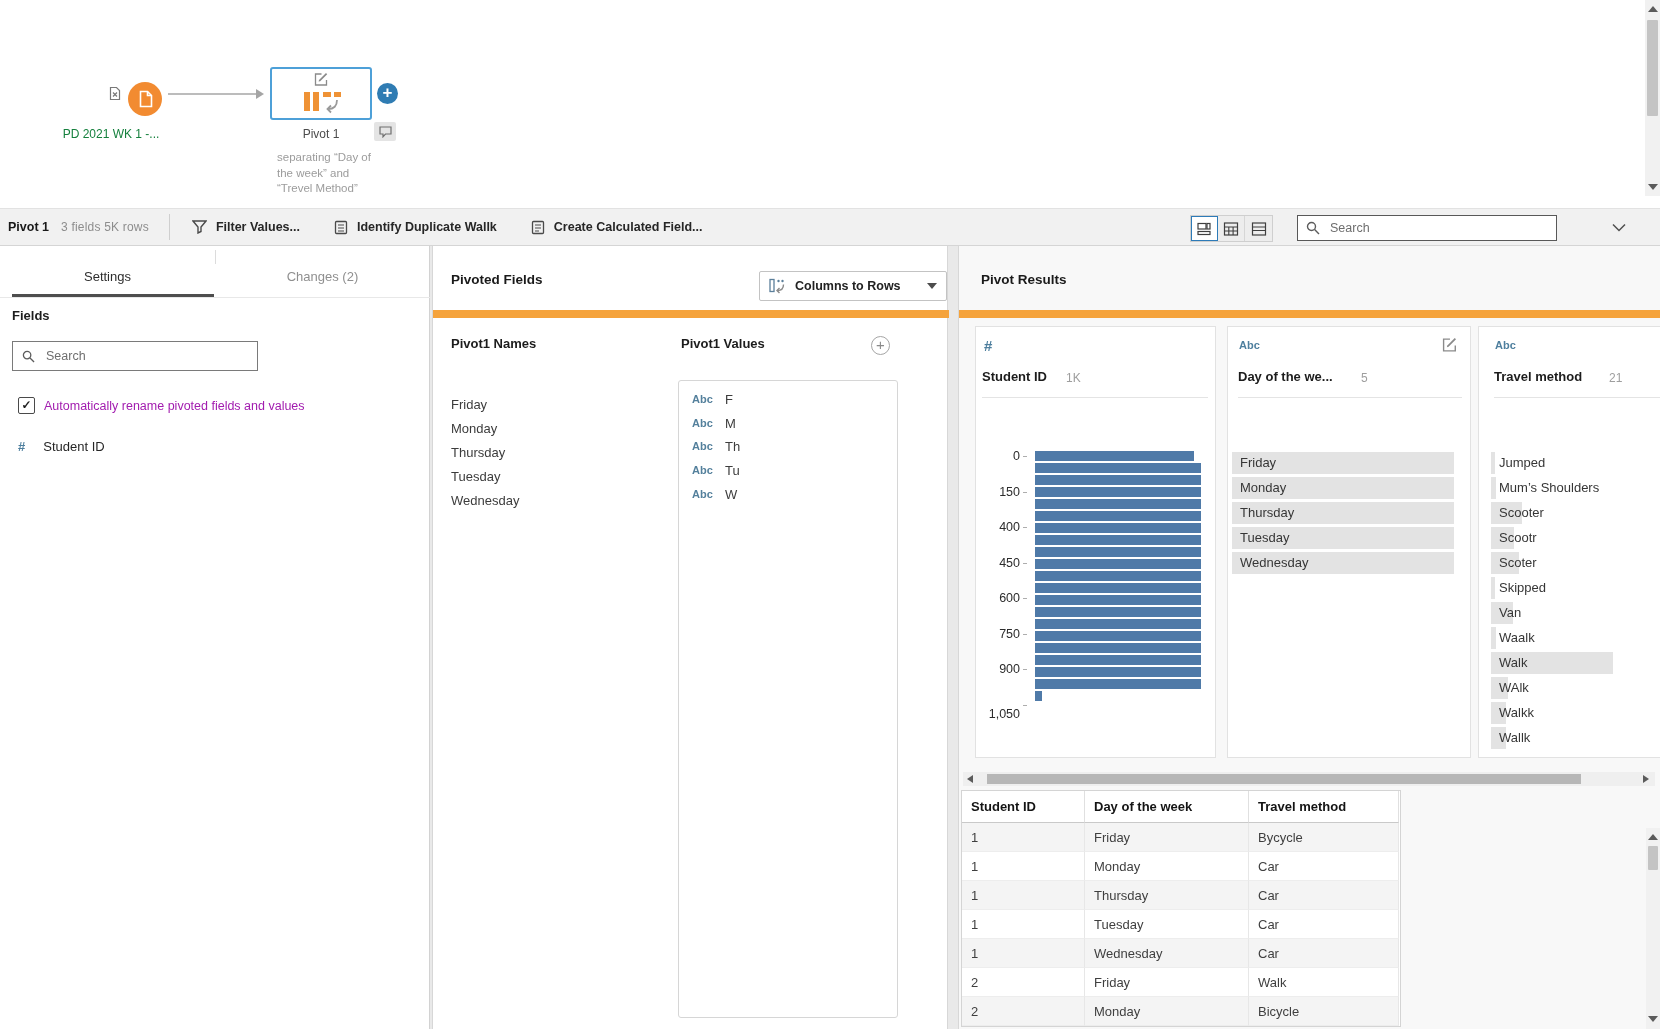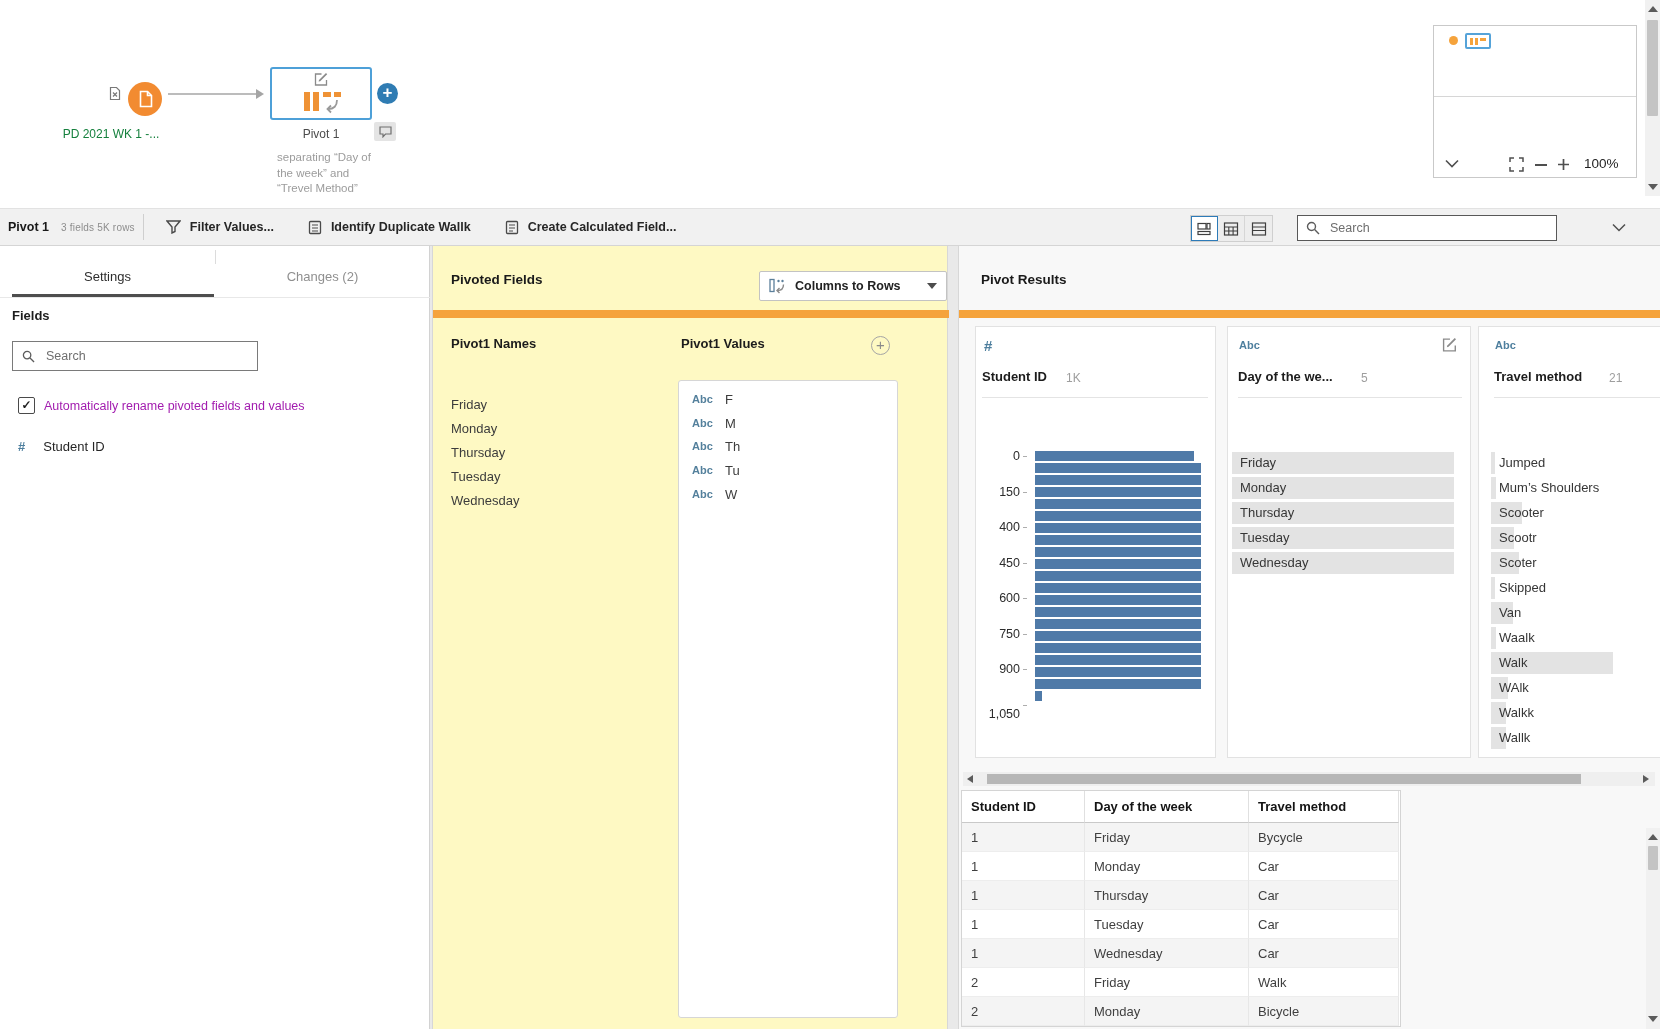--- a/index.html
+++ b/index.html
@@ -47,21 +47,21 @@
   .tri-up{width:0;height:0;border-left:5px solid transparent;border-right:5px solid transparent;border-bottom:6px solid #5b5b5b;position:absolute;}
   .tri-down{width:0;height:0;border-left:5px solid transparent;border-right:5px solid transparent;border-top:6px solid #5b5b5b;position:absolute;}
   .tri-left{width:0;height:0;border-top:4px solid transparent;border-bottom:4px solid transparent;border-right:6px solid #5b5b5b;position:absolute;}
   .tri-right{width:0;height:0;border-top:4px solid transparent;border-bottom:4px solid transparent;border-left:6px solid #5b5b5b;position:absolute;}
 
   
   #toolbar{position:absolute;left:0;top:208px;width:1660px;height:38px;background:#f1f1f1;
            border-top:1px solid #e2e2e2;border-bottom:1px solid #d5d5d5;box-sizing:border-box;
            display:flex;align-items:center;padding-left:8px;}
   #tb-node-name{font-weight:bold;font-size:12.5px;color:#191919;margin-right:12px;}
-  #tb-summary{font-size:10px;color:#8d8d8d;margin-right:8px;letter-spacing:0.2px;}
+  #tb-summary{font-size:12px;color:#8d8d8d;margin-right:20px;letter-spacing:0.2px;}
   .tb-divider{width:1px;height:26px;background:#cfcfcf;margin-right:22px;}
   .tb-action{display:flex;align-items:center;gap:9px;margin-right:34px;font-weight:bold;
              font-size:12.5px;color:#262626;}
   #view-toggles{position:absolute;left:1190px;top:6px;display:flex;border:1px solid #cfcfcf;background:#ededed;}
   .vt-btn{width:27px;height:25px;display:flex;align-items:center;justify-content:center;border-right:1px solid #d6d6d6;box-sizing:border-box;}
   .vt-btn:last-child{border-right:none;}
   .vt-btn.active{background:#fff;outline:1px solid #2d7bb8;outline-offset:-1px;}
   #tb-search{position:absolute;left:1297px;top:6px;width:260px;height:26px;background:#fff;
              border:1px solid #585858;box-sizing:border-box;display:flex;align-items:center;padding-left:8px;gap:8px;}
   #tb-search input{border:none;outline:none;font-family:"Liberation Sans",sans-serif;font-size:12.5px;
@@ -89,21 +89,21 @@
   #left-search input::placeholder{color:#6f6f6f;}
   #auto-rename-row{position:absolute;left:18px;top:151px;display:flex;align-items:center;gap:9px;}
   #auto-rename-checkbox{width:15px;height:15px;border:1.5px solid #4a4a4a;border-radius:2px;background:#fff;
                         text-align:center;line-height:14px;font-size:12px;font-weight:bold;color:#1c1c1c;}
   #auto-rename-label{font-size:12.5px;color:#a21caf;}
   #field-row{position:absolute;left:18px;top:193px;display:flex;align-items:center;gap:18px;}
   .ftype{color:#4e7f9e;font-weight:bold;font-size:13px;}
   #field-row .fname{font-size:13px;color:#262626;}
 
   
-  #mid-panel{position:absolute;left:432px;top:0;width:516px;height:783px;background:#fef9c3;
+  #mid-panel{position:absolute;left:432px;top:0;width:516px;height:783px;background:#ffffff;
              border-left:1px solid #d7d7d7;border-right:1px solid #d7d7d7;box-sizing:border-box;}
   #pf-title{position:absolute;left:18px;top:26px;font-weight:bold;font-size:13.5px;color:#1a1a1a;}
   #cols-to-rows-btn{position:absolute;left:326px;top:25px;width:188px;height:30px;background:#fff;
                     border:1px solid #c3c3c3;border-radius:2px;box-sizing:border-box;display:flex;
                     align-items:center;padding:0 9px 0 9px;gap:8px;}
   #cols-to-rows-btn .lbl{font-weight:bold;font-size:12.5px;color:#222;}
   .caret-down{width:0;height:0;border-left:5px solid transparent;border-right:5px solid transparent;
               border-top:6px solid #4c4c4c;margin-left:auto;}
   #pf-orange-bar{position:absolute;left:0;top:64px;width:516px;height:8px;background:#f5a33c;}
   #pf-names-header{position:absolute;left:18px;top:90px;font-weight:bold;font-size:13px;color:#1c1c1c;}
@@ -201,47 +201,20 @@
       <svg width="13" height="12" viewBox="0 0 13 12">
           <path d="M1,1 h11 v7 h-5.5 l-2.5,2.8 v-2.8 h-3 z" fill="none" stroke="#6f6f6f" stroke-width="1.2"></path>
         </svg>
     </div>
     <div id="annotation">
       <div>separating “Day of</div>
       <div>the week” and</div>
       <div>“Trevel Method”</div>
     </div>
 
-    <div id="navigator">
-      <div id="nav-canvas">
-        <div id="nav-dot"></div>
-        <div id="nav-mini-node">
-          <i style="left:3px;top:3px;width:3px;height:7px;"></i>
-          <i style="left:8px;top:3px;width:3px;height:7px;"></i>
-          <i style="left:13px;top:3px;width:6px;height:3px;"></i>
-        </div>
-      </div>
-      <span id="nav-chevron">
-        <svg width="14" height="9" viewBox="0 0 14 9">
-            <path d="M1,1.5 L7,7.5 L13,1.5" fill="none" stroke="#4f4f4f" stroke-width="1.6"></path>
-          </svg>
-      </span>
-      <span id="nav-fit">
-        <svg width="15" height="15" viewBox="0 0 15 15">
-            <path d="M1,5 V1 H5 M10,1 h4 v4 M14,10 v4 h-4 M5,14 H1 v-4" fill="none" stroke="#4f4f4f" stroke-width="1.5"></path>
-          </svg>
-      </span>
-      <span id="nav-minus"></span>
-      <span id="nav-plus">
-        <svg width="13" height="13" viewBox="0 0 13 13">
-            <path d="M6.5,1 V12 M1,6.5 H12" stroke="#4f4f4f" stroke-width="1.7"></path>
-          </svg>
-      </span>
-      <span id="nav-zoom">100%</span>
-    </div>
 
     <div class="vscroll" style="left:1645px;top:0;width:15px;height:196px;">
       <div class="tri-up" style="left:3px;top:6px;"></div>
       <div class="scroll-thumb-v" style="left:2px;top:20px;width:11px;height:96px;"></div>
       <div class="tri-down" style="left:3px;top:184px;"></div>
     </div>
   </div>
 
   <div id="toolbar">
     <span id="tb-node-name">Pivot 1</span>

